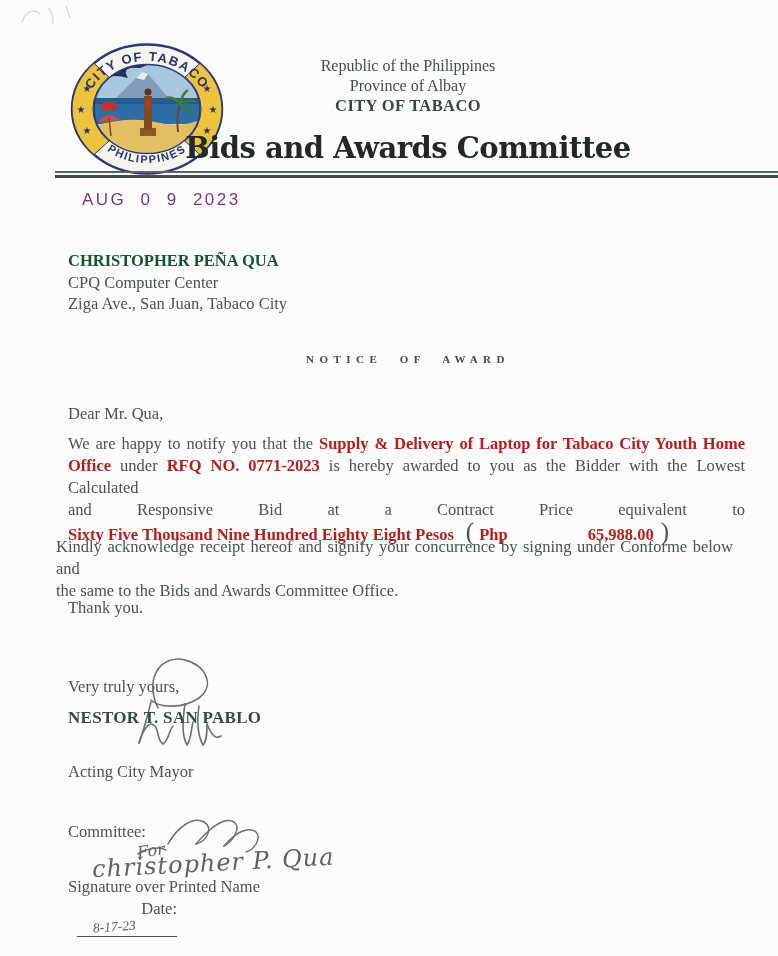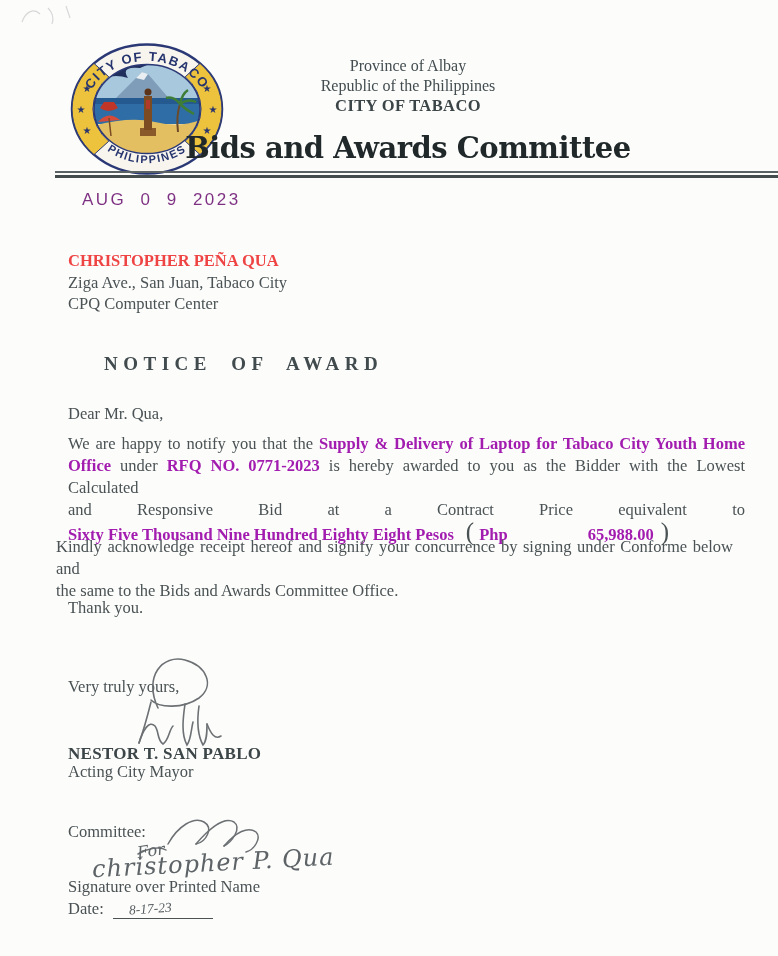--- a/index.html
+++ b/index.html
@@ -2,70 +2,70 @@
 <html><head>
 <meta charset="utf-8">
 <style>
   html,body{margin:0;padding:0;background:#e9e9e9;}
   .page{
     position:relative;width:778px;height:956px;margin:0 auto;
     background:#fcfcfb;color:#4a5254;
     font-family:"Liberation Serif",serif;font-size:16.5px;
     overflow:hidden;
   }
-  b,.bold{font-weight:bold;color:#a21caf;}
+  b,.bold{font-weight:bold;color:#b91c1c;}
 
   
   .seal{position:absolute;left:70px;top:42px;width:154px;height:134px;}
   .lh-center{position:absolute;left:200px;top:56px;width:416px;text-align:center;
     line-height:20px;font-size:16px;color:#434d50;}
   .lh-city{font-weight:bold;font-size:16.5px;letter-spacing:.4px;color:#3b4446;}
   .committee{position:absolute;left:98px;top:131px;width:620px;text-align:center;
     font-family:"DejaVu Serif",serif;font-weight:bold;font-size:29px;
     letter-spacing:-.5px;color:#20282a;}
   .rule{position:absolute;left:55px;right:0;top:171px;height:2px;
     border-top:2px solid #5a6264;border-bottom:3px solid #434b4d;}
 
   .stamp{position:absolute;left:82px;top:190px;
     font-family:"Liberation Sans",sans-serif;font-size:17px;font-weight:500;
     letter-spacing:2.5px;word-spacing:7px;color:#701a75;opacity:.9;}
 
   .recipient{position:absolute;left:68px;top:250px;line-height:21.5px;}
-  .recipient-name{font-weight:bold;color:#ef4444;}
-
-  .noa-title{position:absolute;left:104px;top:353px;width:620px;text-align:left;
-    font-weight:bold;font-size:19px;letter-spacing:5.5px;word-spacing:9px;color:#414b4e;}
+  .recipient-name{font-weight:bold;color:#14532d;}
+
+  .noa-title{position:absolute;left:98px;top:353px;width:620px;text-align:center;
+    font-weight:bold;font-size:11px;letter-spacing:5.5px;word-spacing:9px;color:#414b4e;}
 
   .salutation{position:absolute;left:68px;top:404px;}
 
   .p1{position:absolute;left:68px;top:433px;width:677px;line-height:22px;}
   .jline{text-align:justify;text-align-last:justify;}
   .l4{display:flex;align-items:baseline;}
   .l4-open{margin-left:12px;}
   .l4-php{margin-left:5px;}
   .l4-amt{margin-left:80px;}
   .l4-close{margin-left:7px;}
   .bigparen{font-size:25px;font-weight:normal;color:#4a5254;
     display:inline-block;transform:scaleY(1.05);}
 
   .p2{position:absolute;left:56px;top:536px;width:677px;line-height:22px;}
   .thanks{position:absolute;left:68px;top:598px;}
   .valediction{position:absolute;left:68px;top:677px;}
   .sig1{position:absolute;left:103px;top:644px;}
-  .closing-name{position:absolute;left:68px;top:744px;font-weight:bold;font-size:17px;
+  .closing-name{position:absolute;left:68px;top:708px;font-weight:bold;font-size:17px;
     color:#3c4547;letter-spacing:.3px;}
   .closing-title{position:absolute;left:68px;top:762px;}
 
   .conforme-label{position:absolute;left:68px;top:822px;}
   .sig2{position:absolute;left:108px;top:806px;}
   .hand-name{position:absolute;left:92px;top:849px;font-style:italic;font-size:24px;
     color:#5d6366;font-family:"DejaVu Serif",serif;letter-spacing:1px;
     transform:rotate(-3deg);white-space:nowrap;}
   .sig-caption{position:absolute;left:68px;top:877px;}
-  .date-row{position:absolute;left:68px;top:899px;display:flex;align-items:flex-end;}
+  .date-row{position:absolute;left:68px;top:899px;display:flex;align-items:flex-end;flex-direction:column;}
   .date-line{display:inline-block;width:100px;height:17px;margin-left:9px;
     border-bottom:1.5px solid #4a5254;position:relative;}
   .hand-date{position:absolute;left:16px;top:0px;font-style:italic;font-size:13.5px;
     color:#565c5f;transform:rotate(-4deg);white-space:nowrap;}
 
   .artifact{position:absolute;left:18px;top:2px;}
 </style>
 </head>
 <body>
 
@@ -119,35 +119,35 @@
 
     <text font-family="Liberation Sans, sans-serif" font-weight="bold" font-size="13" fill="#27356f" letter-spacing="1.5">
       <textPath href="#topArc" startOffset="50%" text-anchor="middle">CITY OF TABACO</textPath>
     </text>
     <text font-family="Liberation Sans, sans-serif" font-weight="bold" font-size="11" fill="#27356f" letter-spacing="1.5">
       <textPath href="#botArc" startOffset="50%" text-anchor="middle">PHILIPPINES</textPath>
     </text>
   </svg>
 
   <div class="lh-center">
+    <div>Republic of the Philippines</div>
     <div>Province of Albay</div>
-    <div>Republic of the Philippines</div>
     <div class="lh-city">CITY OF TABACO</div>
   </div>
 
   <div class="committee">Bids and Awards Committee</div>
 
   <div class="rule"></div>
 
   <div class="stamp">AUG 0 9 2023</div>
 
   <div class="recipient">
     <div class="recipient-name">CHRISTOPHER PEÑA QUA</div>
+    <div>CPQ Computer Center</div>
     <div>Ziga Ave., San Juan, Tabaco City</div>
-    <div>CPQ Computer Center</div>
   </div>
 
   <div class="noa-title">NOTICE OF AWARD</div>
 
   <div class="salutation">Dear Mr. Qua,</div>
 
   <div class="p1">
     <div class="jline">
       <span>We are happy to notify you that the</span>
       <b>Supply &amp; Delivery of Laptop for Tabaco City Youth Home</b>

